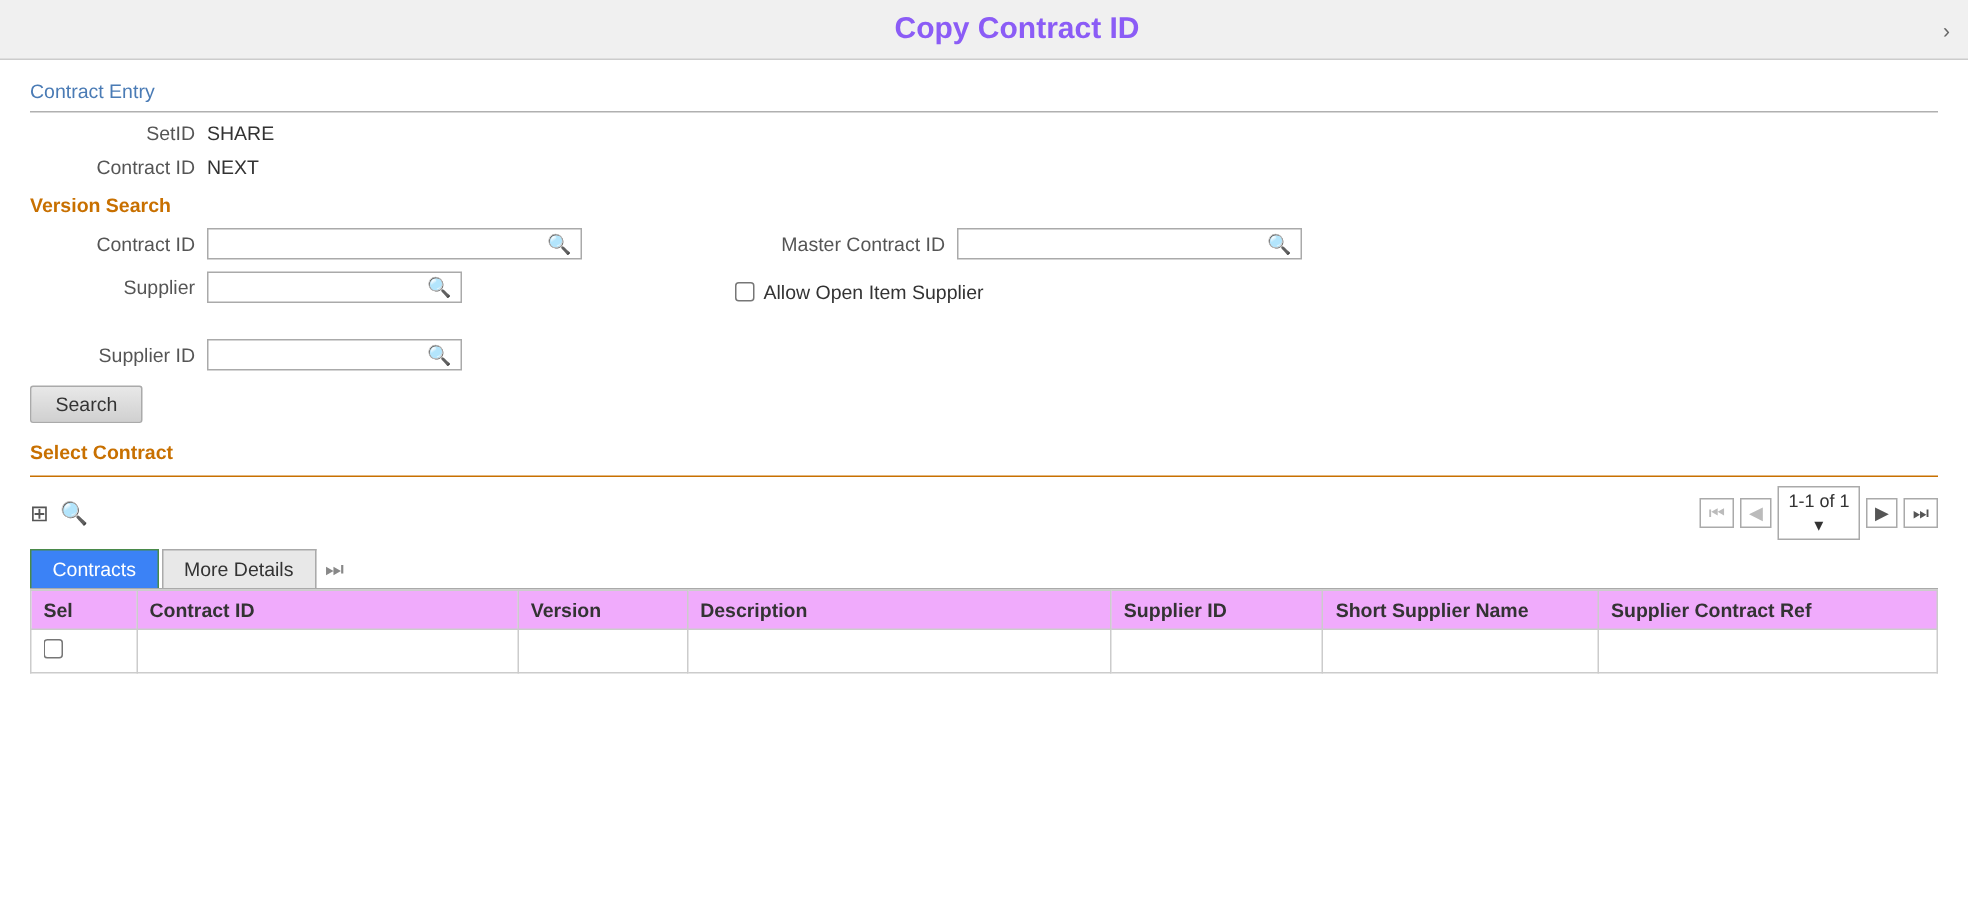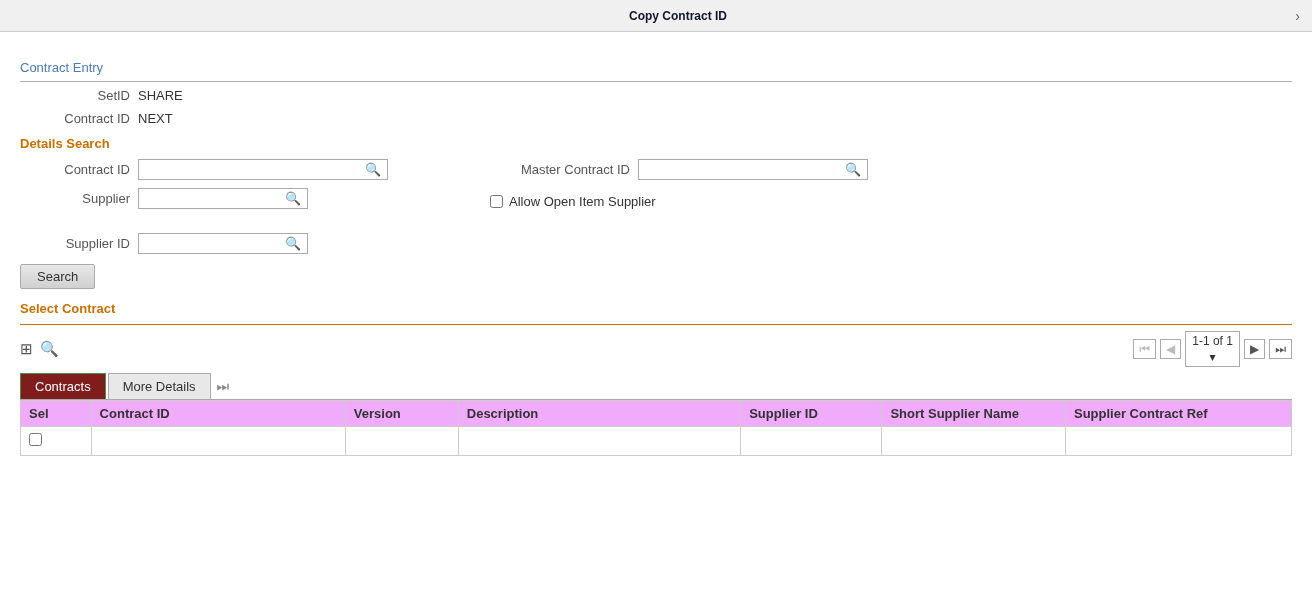--- a/index.html
+++ b/index.html
@@ -12,37 +12,37 @@
 
     
     .top-header {
       background: #f0f0f0;
       border-bottom: 1px solid #ccc;
       text-align: center;
       padding: 8px 0;
       position: relative;
     }
     .top-header-title {
-      color: #0f172a;
-      font-size: 12px;
+      color: #8b5cf6;
+      font-size: 20px;
       font-weight: bold;
       margin-left: 44px;
     }
     .top-header-arrow {
       position: absolute;
       right: 12px;
       top: 50%;
       transform: translateY(-50%);
       color: #666;
       font-size: 14px;
     }
 
     
     .main-content {
-      padding: 28px 20px;
+      padding: 13px 20px;
     }
 
     
     .breadcrumb {
       color: #4a7bb5;
       font-size: 13px;
       margin-bottom: 4px;
     }
 
     
@@ -221,21 +221,21 @@
       padding: 5px 14px;
       font-size: 13px;
       cursor: pointer;
       border: 1px solid #aaa;
       border-bottom: none;
       background: #e8e8e8;
       color: #333;
       margin-right: 2px;
     }
     .tab.active-green {
-      background: #7f1d1d;
+      background: #3b82f6;
       color: #fff;
       border: 1px solid #4a8a4a;
       border-bottom: none;
     }
     .tab-divider-icon {
       font-size: 14px;
       color: #888;
       margin-left: 4px;
       cursor: pointer;
     }
@@ -288,21 +288,21 @@
   <div class="form-row">
     <span class="form-label">SetID</span>
     <span class="form-value">SHARE</span>
   </div>
 
   <div class="form-row">
     <span class="form-label">Contract ID</span>
     <span class="form-value">NEXT</span>
   </div>
 
-  <div class="section-header">Details Search</div>
+  <div class="section-header">Version Search</div>
 
   <div class="search-section">
     <div class="search-grid">
 
       <div>
 
         <div class="search-field-row" style="margin-bottom:8px;">
           <span class="search-field-label">Contract ID</span>
           <div class="search-input-wrap">
             <input type="text" value="" style="">

